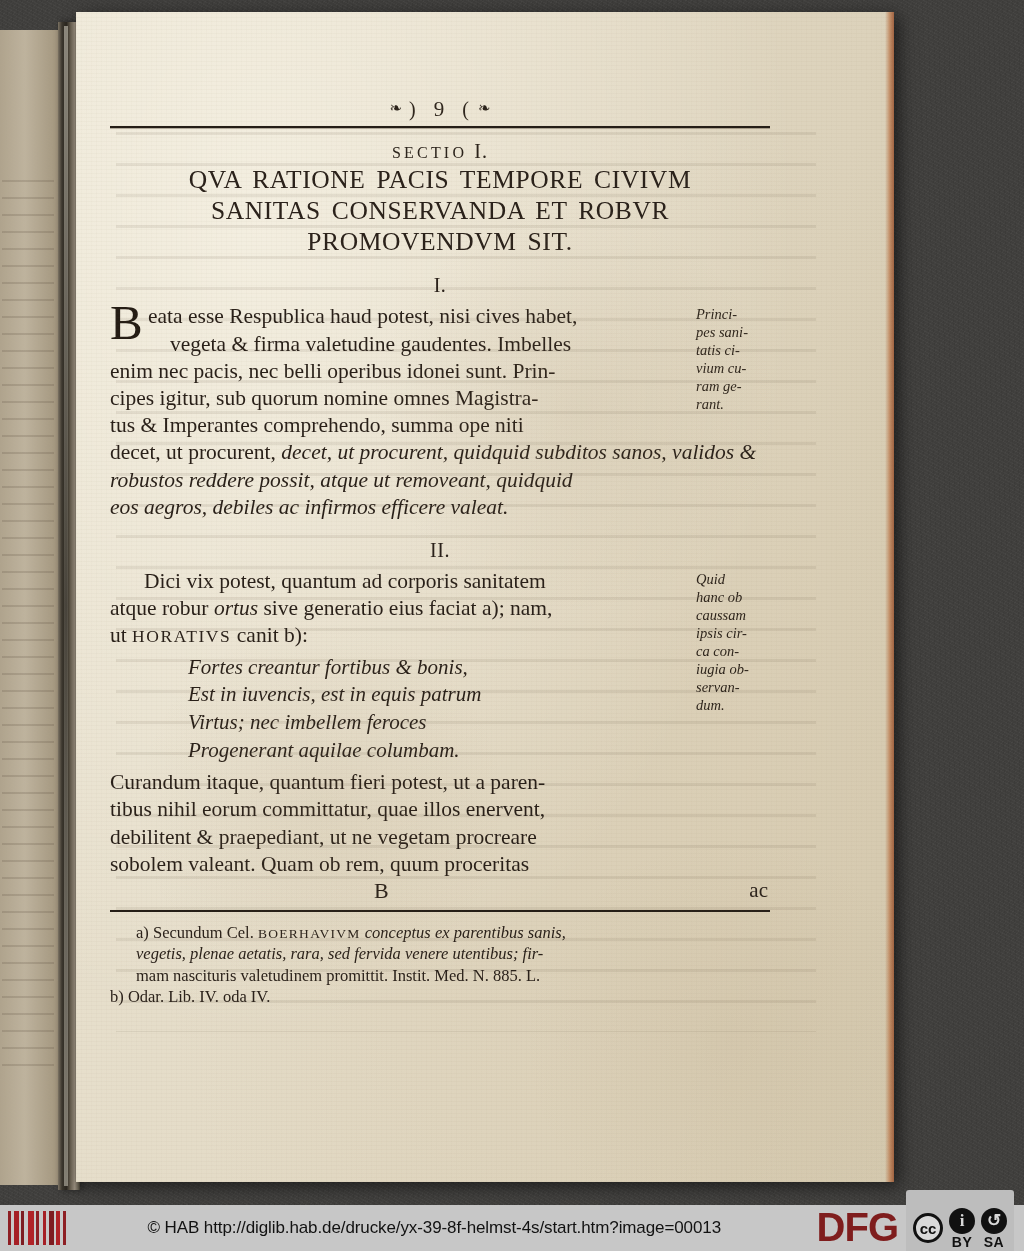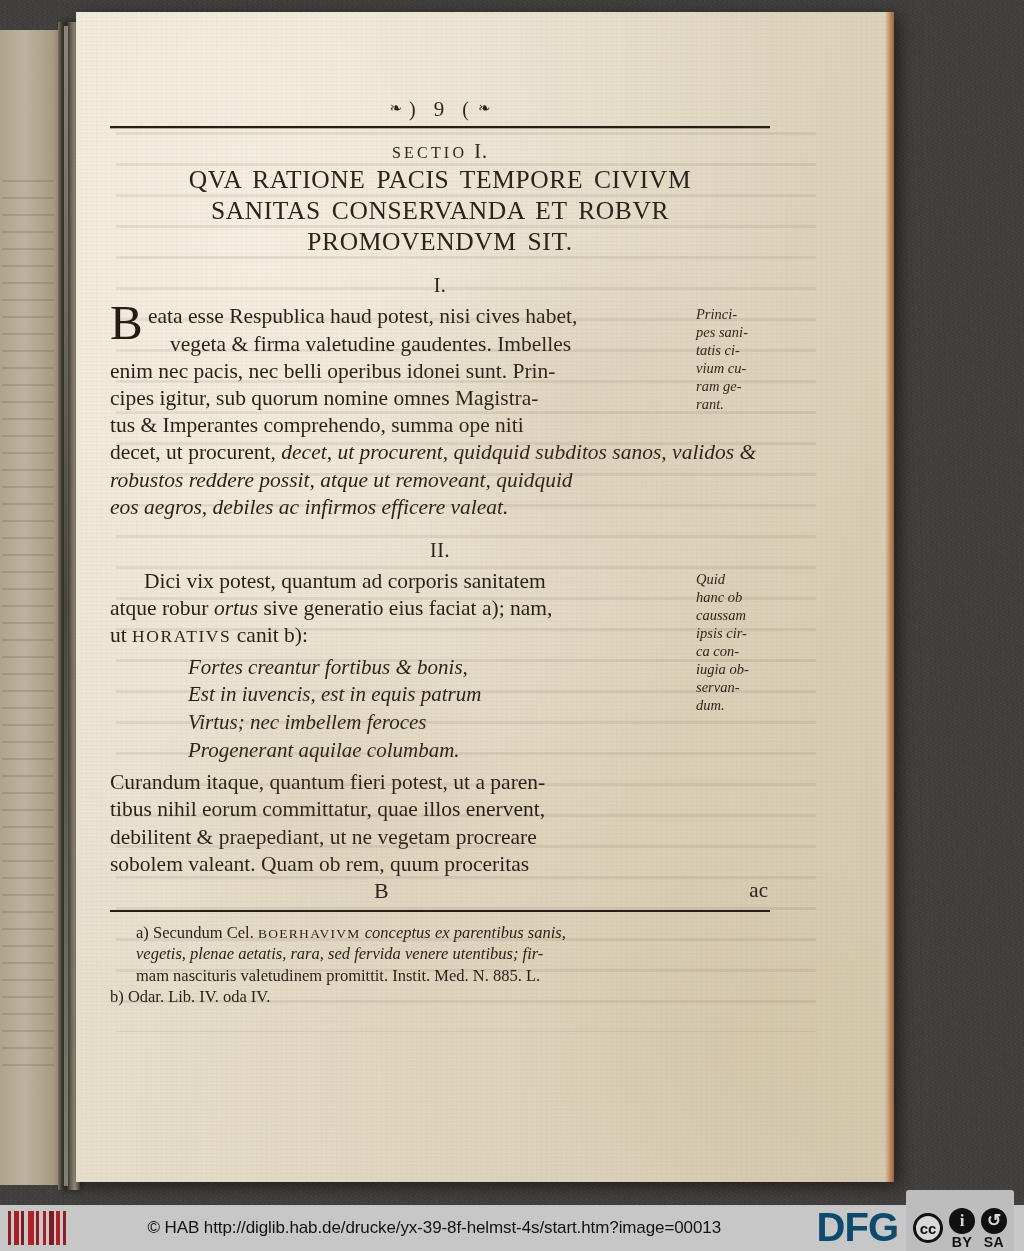--- a/index.html
+++ b/index.html
@@ -260,21 +260,21 @@
     letter-spacing: -.1px;
     white-space: nowrap;
     padding-right: 14px;
   }
   #dfg-logo {
     flex: 0 0 auto;
     font-family: "Liberation Sans", sans-serif;
     font-weight: bold;
     font-size: 40px;
     letter-spacing: -1px;
-    color: #0c4a6e;
+    color: #7f1d1d;
     line-height: 1;
     padding-bottom: 2px;
   }
   #cc-badge {
     flex: 0 0 auto;
     margin: 0 10px 0 8px;
     display: flex;
     align-items: center;
     background: #bdbdbd;
     padding: 2px 4px;

